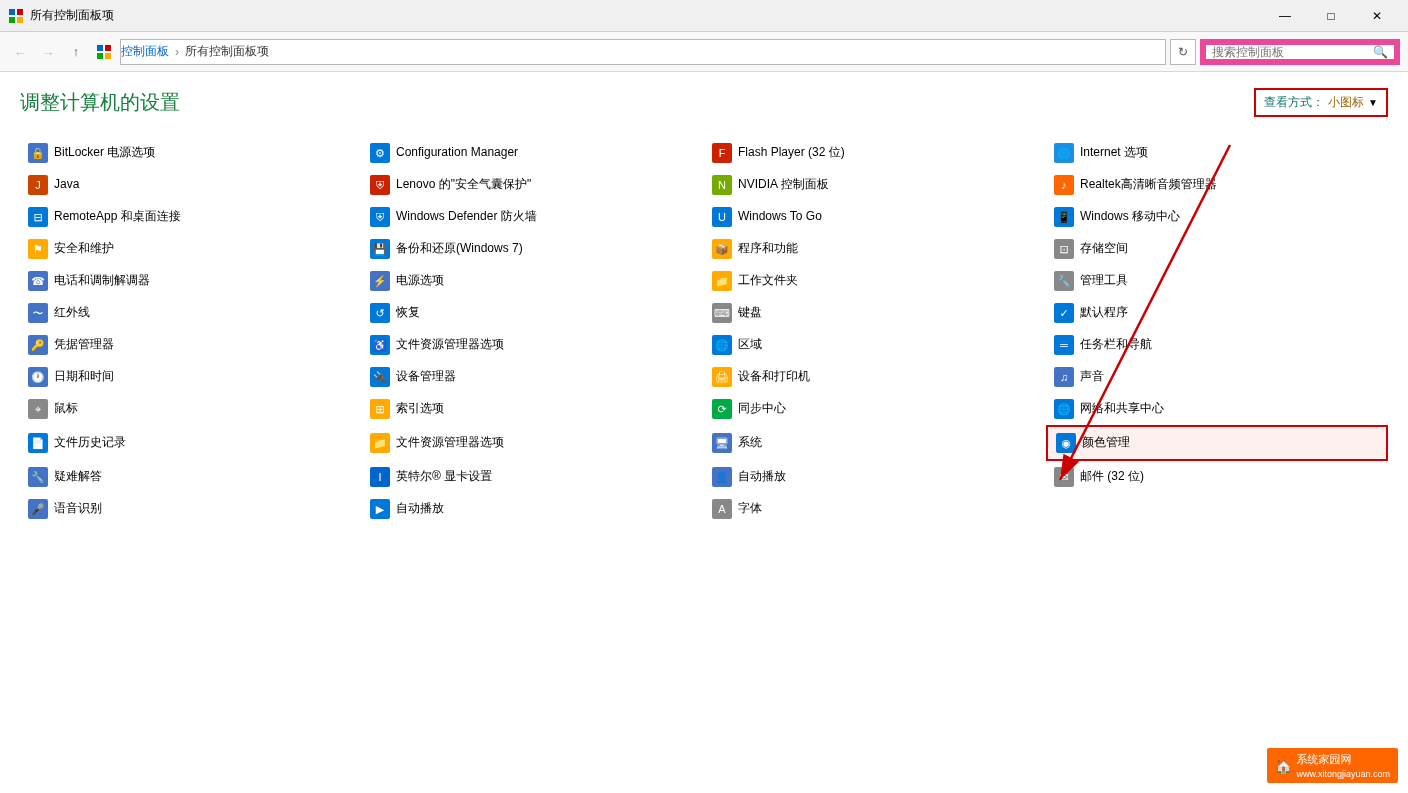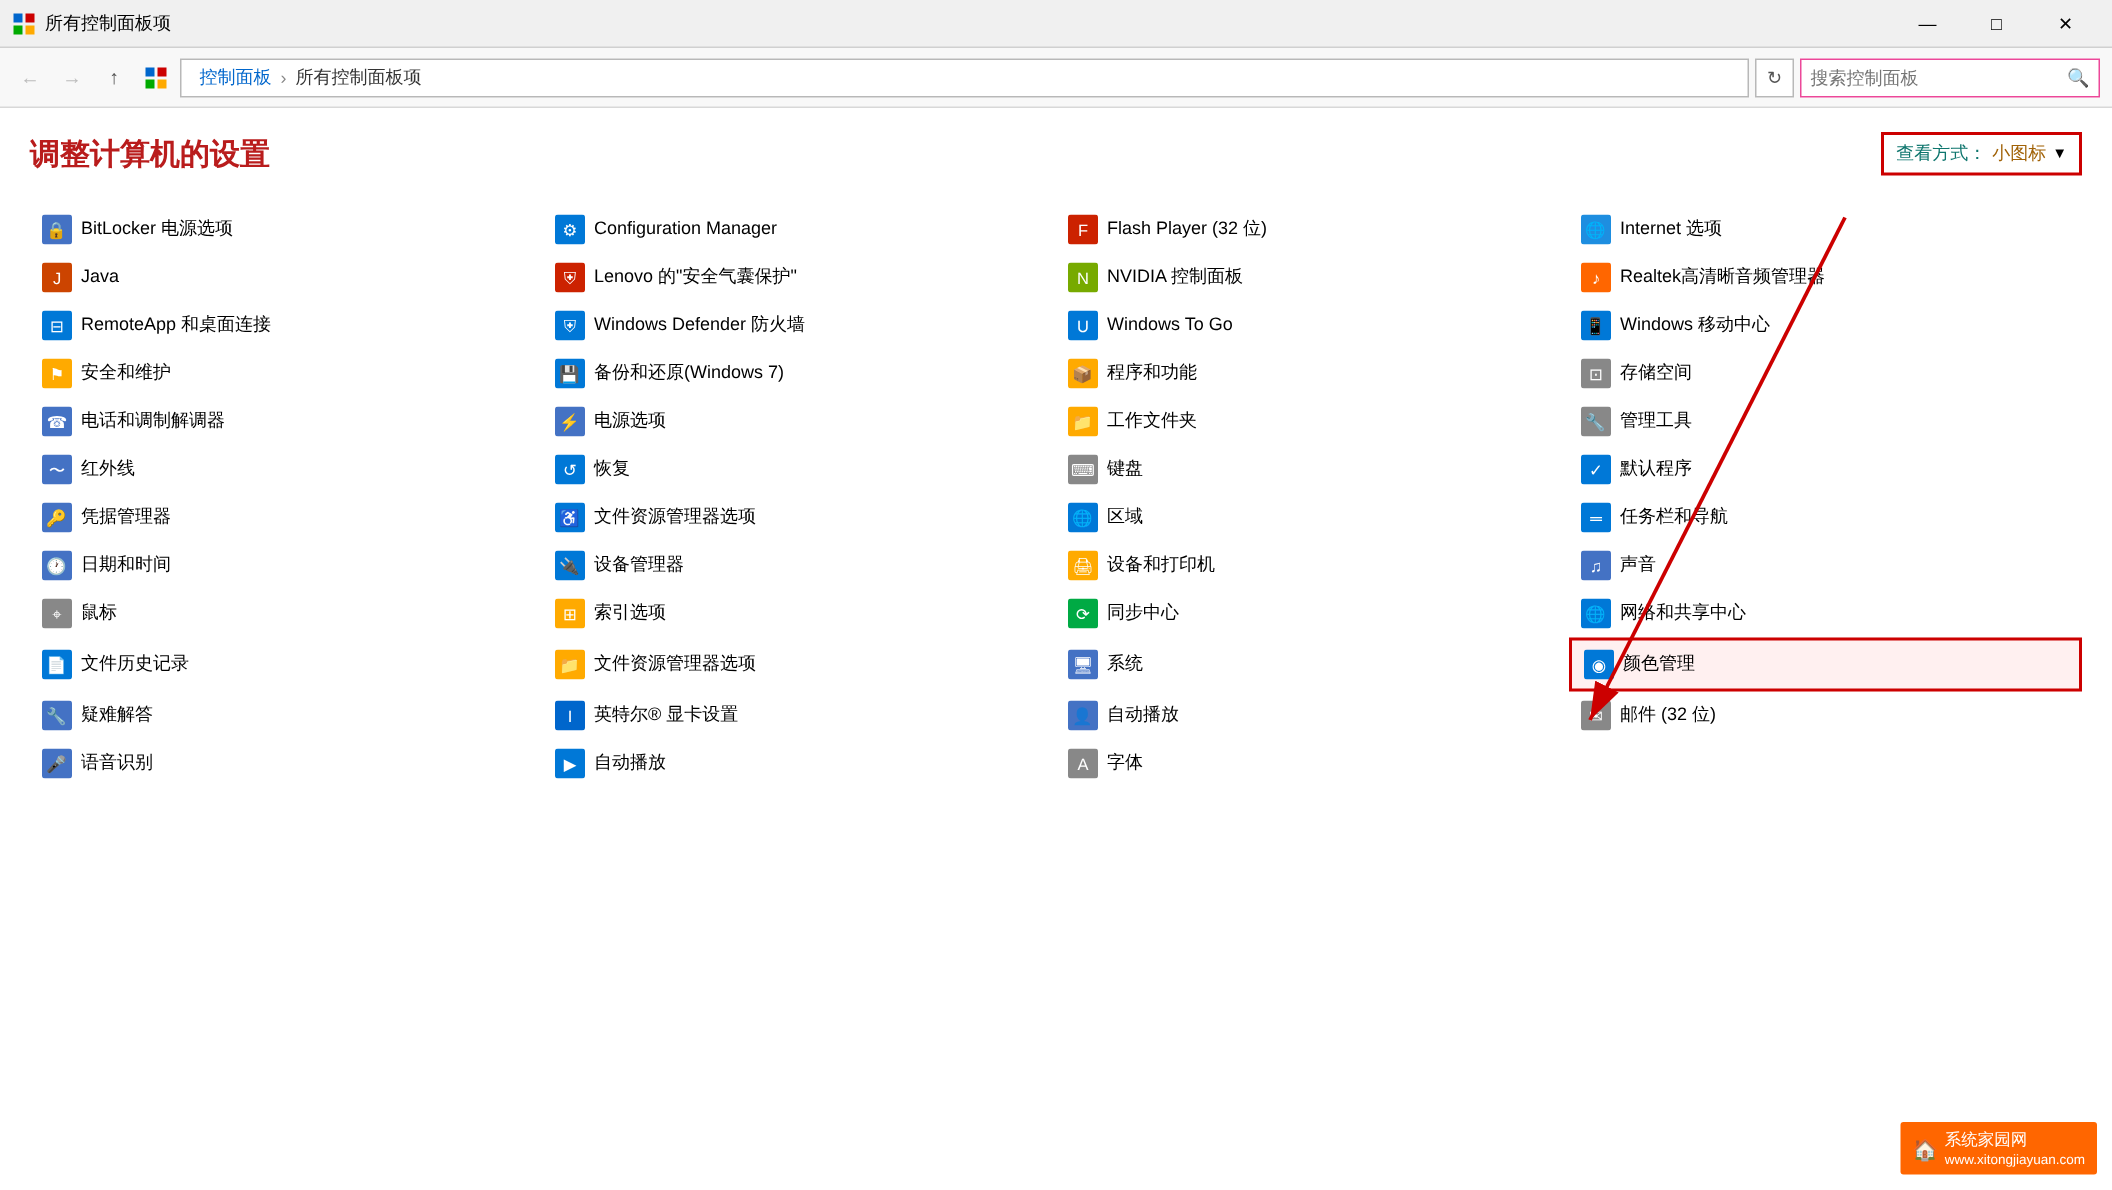--- a/index.html
+++ b/index.html
@@ -64,42 +64,42 @@
     }
     .nav-btn.disabled { color: #bbb; cursor: default; }
 
     .address-box {
       flex: 1;
       height: 26px;
       border: 1px solid #b8b8b8;
       background: #fff;
       display: flex;
       align-items: center;
-      padding: 0 12px;
+      padding: 0 0;
       font-size: 12px;
       color: #000;
     }
     .address-breadcrumb {
       display: flex; align-items: center; gap: 4px;
     }
     .address-sep { color: #888; margin: 0 2px; }
     .address-part { color: #0066cc; cursor: pointer; }
     .address-part.current { color: #333; cursor: default; }
 
     .refresh-btn {
       width: 26px; height: 26px;
       border: 1px solid #b8b8b8;
       background: #fff;
       display: flex; align-items: center; justify-content: center;
       cursor: pointer; color: #555; font-size: 12px;
     }
 
     .search-box {
       width: 200px; height: 26px;
-      border: 1px solid #ec4899;
+      border: 6px solid #ec4899;
       background: #fff;
       display: flex; align-items: center;
       padding: 0 6px;
     }
     .search-input {
       flex: 1; border: none; outline: none;
       font-size: 12px; color: #888;
       background: transparent;
     }
     .search-icon-wrap {
@@ -116,22 +116,22 @@
 
     
     .content-header {
       display: flex;
       justify-content: space-between;
       align-items: center;
       margin-bottom: 20px;
     }
     .page-title-text {
       font-size: 20px;
-      font-weight: 700;
-      color: #b91c1c;
+      font-weight: 400;
+      color: #15803d;
     }
     .view-selector {
       display: flex;
       align-items: center;
       gap: 4px;
       border: 2px solid #cc0000;
       padding: 4px 8px;
       font-size: 12px;
       cursor: pointer;
     }

